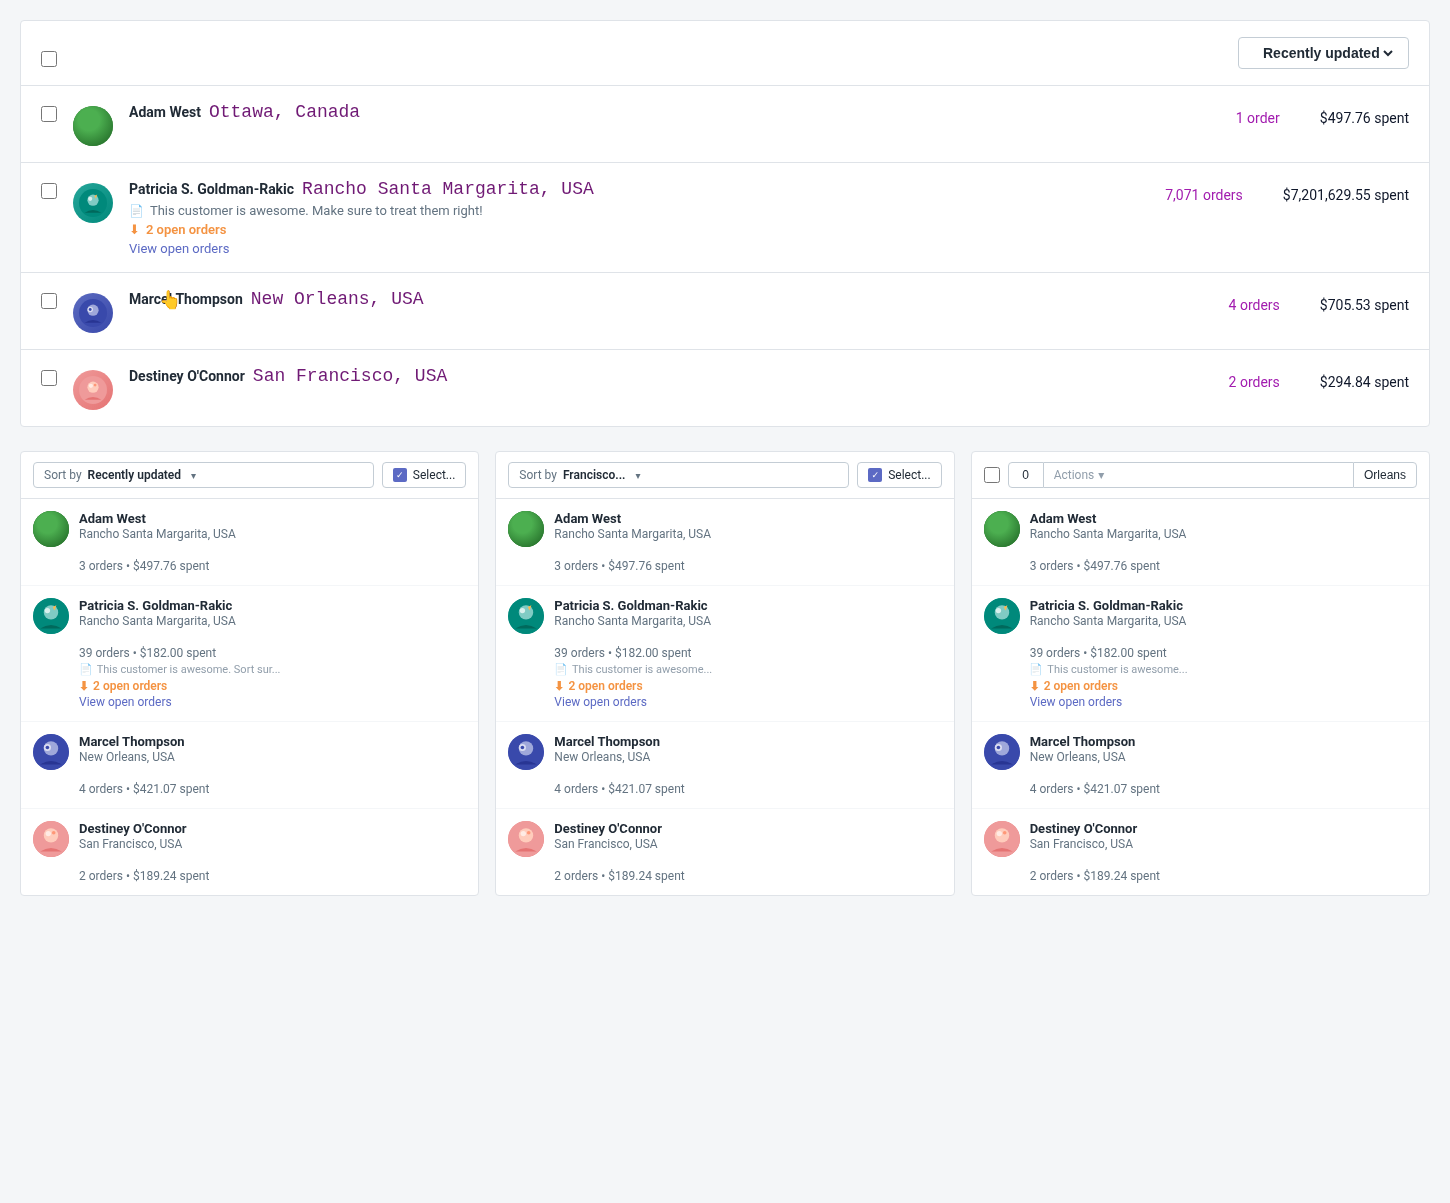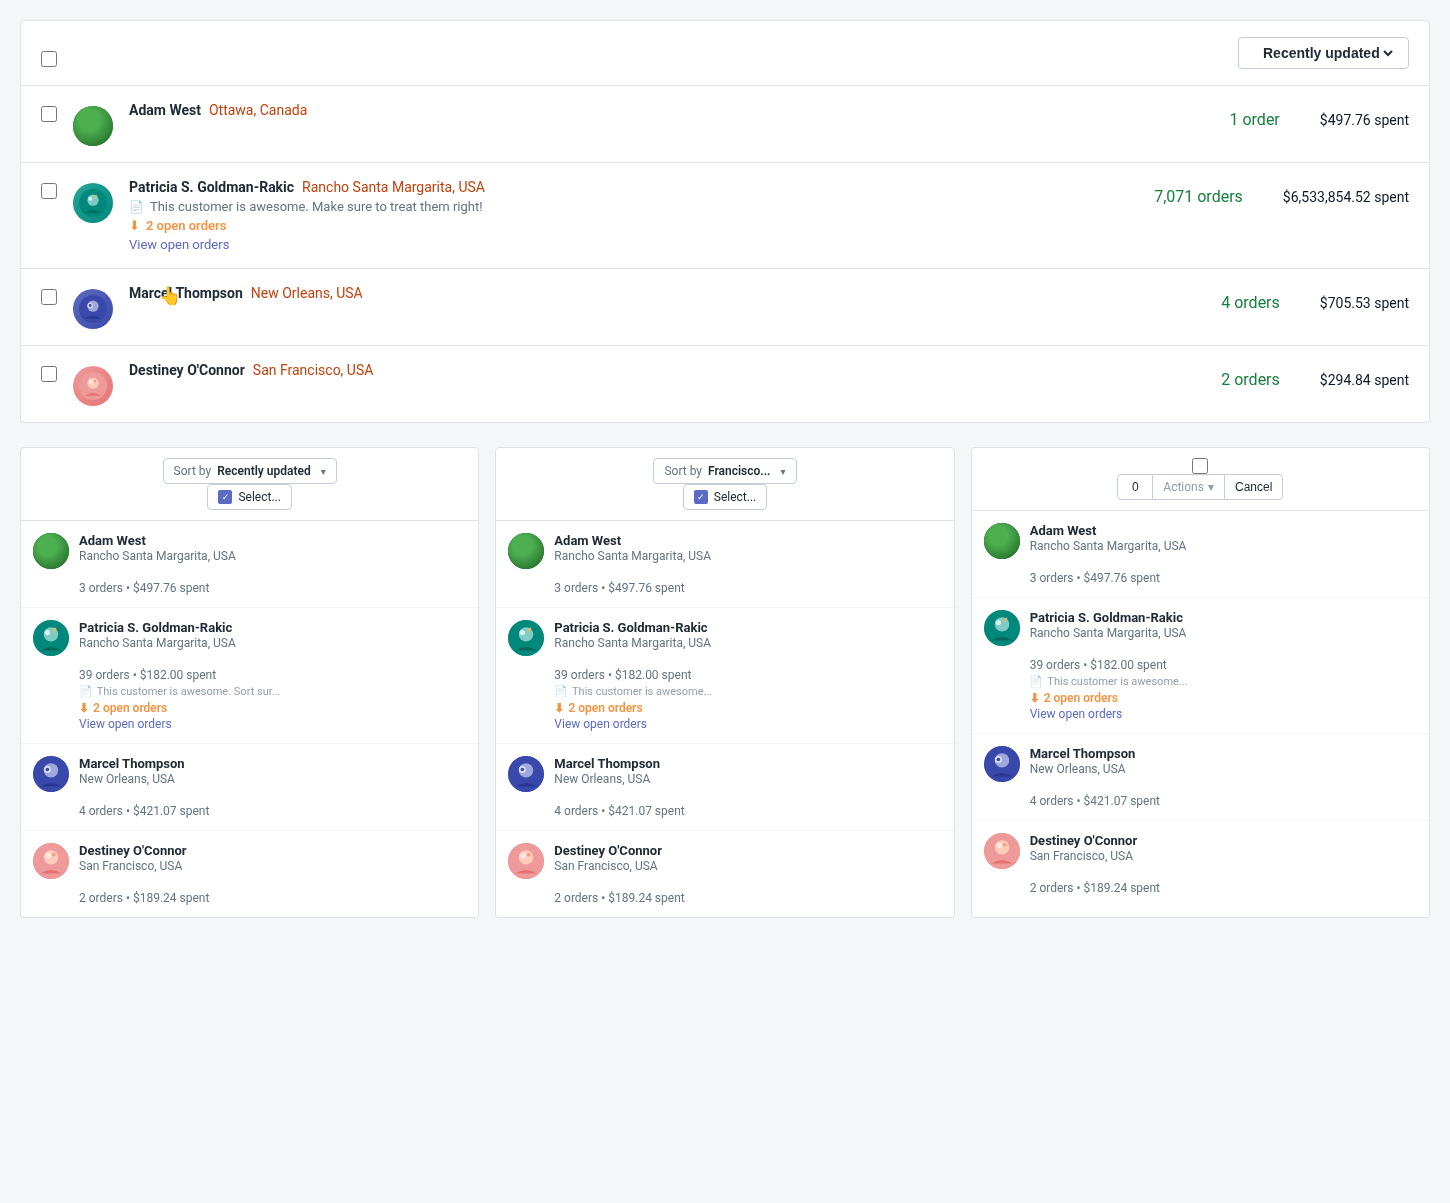--- a/index.html
+++ b/index.html
@@ -118,22 +118,23 @@
       align-items: baseline;
       gap: 8px;
       flex-wrap: wrap;
     }
     .customer-name {
       font-weight: 700;
       font-size: 14px;
       color: #212b36;
     }
     .customer-location {
-      font-size: 14px;
-      color: #c2410c;
+      font-size: 18px;
+      color: #701a75;
+      font-family: Liberation Mono, monospace;
     }
     .customer-note {
       display: flex;
       align-items: center;
       gap: 6px;
       margin-top: 4px;
       color: #637381;
       font-size: 13px;
     }
     .note-icon {
@@ -163,22 +164,22 @@
       text-decoration: none;
       cursor: pointer;
     }
     .customer-stats {
       display: flex;
       align-items: center;
       gap: 40px;
       margin-top: 8px;
     }
     .stat-value {
-      font-size: 16px;
-      color: #15803d;
+      font-size: 14px;
+      color: #a21caf;
       white-space: nowrap;
     }
     .stat-spent {
       font-size: 14px;
       color: #0f172a;
       white-space: nowrap;
     }
 
     
     .panels-row {
@@ -188,23 +189,23 @@
     }
     .panel-card {
       background: #fff;
       border: 1px solid #dfe3e8;
       border-radius: 4px;
       overflow: hidden;
     }
     .panel-header {
       display: flex;
       align-items: center;
+      gap: 8px;
       padding: 10px 12px;
       border-bottom: 1px solid #dfe3e8;
-      flex-direction: column;
     }
     .panel-sort-select {
       display: flex;
       align-items: center;
       gap: 6px;
       border: 1px solid #c4cdd5;
       border-radius: 4px;
       padding: 5px 10px;
       background: #fff;
       flex: 1;
@@ -418,21 +419,21 @@
       <span>This customer is awesome. Make sure to treat them right!</span>
     </div>
       <div class="open-orders-line">
       <span class="open-orders-icon">⬇</span>
       <span class="open-orders-badge">2 open orders</span>
     </div>
     <a class="view-orders-link">View open orders</a>
     </div>
     <div class="customer-stats">
       <span class="stat-value">7,071 orders</span>
-      <span class="stat-spent">$6,533,854.52 spent</span>
+      <span class="stat-spent">$7,201,629.55 spent</span>
     </div>
   </div>
       <div class="customer-row">
     <input type="checkbox" class="checkbox" style="margin-top: 4px;">
     <div class="avatar avatar-marcel">
           <svg width="40" height="40" viewBox="0 0 40 40" xmlns="http://www.w3.org/2000/svg">
       <circle cx="20" cy="20" r="20" fill="#3949ab"></circle>
       <circle cx="20" cy="16" r="8" fill="#9fa8da"></circle>
       <path d="M8 34 Q20 26 32 34" fill="#283593"></path>
       <circle cx="16" cy="15" r="4" fill="#e8eaf6" opacity="0.8"></circle>
@@ -660,21 +661,21 @@
     </div>
   <div id="panel-2" class="panel-card">
       <div class="panel-header">
       <input type="checkbox" class="checkbox" style="margin-top: 0px;">
       <div class="actions-bar">
         <input class="actions-count-input" type="text" value="0" style="">
         <div class="actions-dropdown">
           <span>Actions</span>
           <span>▾</span>
         </div>
-        <button class="cancel-btn">Cancel</button>
+        <button class="cancel-btn">Orleans</button>
       </div>
     </div>
       <div class="panel-customer-row">
       <div class="panel-avatar avatar-adam">
           <svg width="36" height="36" viewBox="0 0 40 40" xmlns="http://www.w3.org/2000/svg">
       <circle cx="20" cy="20" r="20" fill="#2e7d32"></circle>
       <circle cx="20" cy="20" r="16" fill="#388e3c"></circle>
       <circle cx="14" cy="17" r="5" fill="#a5d6a7"></circle>
       <circle cx="26" cy="13" r="4" fill="#1b5e20"></circle>
       <path d="M10 28 Q20 22 30 28" fill="#4caf50"></path>

